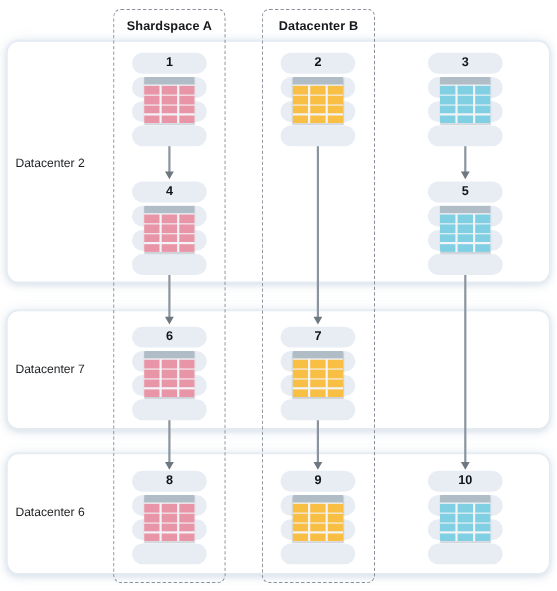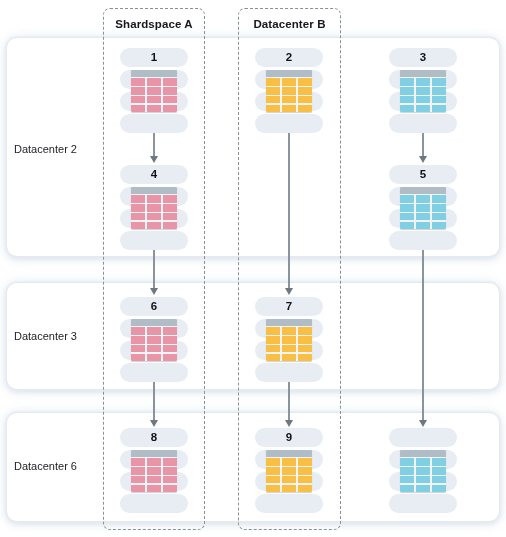--- a/index.html
+++ b/index.html
@@ -140,21 +140,21 @@
 </head>
 <body>
 
 <div id="canvas">
 
   <div class="datacenter" style="left:6px; top:37px; width:494px; height:220px;"></div>
   <div class="datacenter" style="left:6px; top:282px; width:494px; height:108px;"></div>
   <div class="datacenter" style="left:6px; top:412px; width:494px; height:110px;"></div>
 
   <div class="dc-label" style="top:143px;">Datacenter 2</div>
-  <div class="dc-label" style="top:330px;">Datacenter 3</div>
+  <div class="dc-label" style="top:330px;">Datacenter 7</div>
   <div class="dc-label" style="top:460px;">Datacenter 6</div>
 
   <div class="shardspace" style="left:103px; top:8px; width:102px; height:522px;">
     <div class="shardspace-label">Shardspace A</div>
   </div>
   <div class="shardspace" style="left:238px; top:8px; width:103px; height:522px;">
     <div class="shardspace-label">Datacenter B</div>
   </div>
 
   <div class="arrow" style="left:153px; top:131px; height:27px;"></div>
@@ -498,15 +498,16 @@
             <div class="tbl-cell" style="background:#80cfe3"></div>
             <div class="tbl-cell" style="background:#80cfe3"></div>
           </div>
         <div class="tbl-row">
             <div class="tbl-cell" style="background:#80cfe3"></div>
             <div class="tbl-cell" style="background:#80cfe3"></div>
             <div class="tbl-cell" style="background:#80cfe3"></div>
           </div>
       </div>
     </div>
+    <div class="node-num">10</div>
   </div>
 
 </div>
 
 </body></html>

